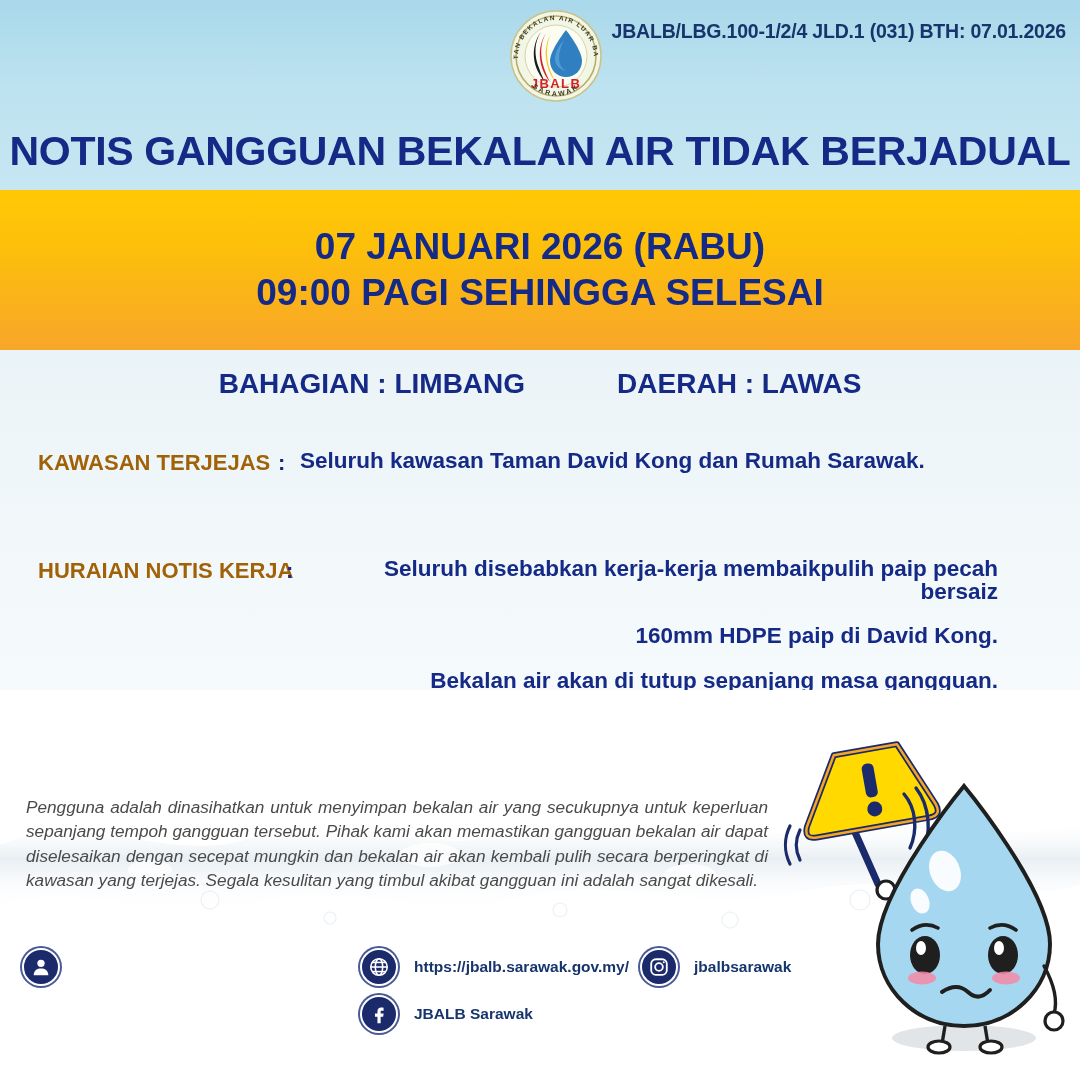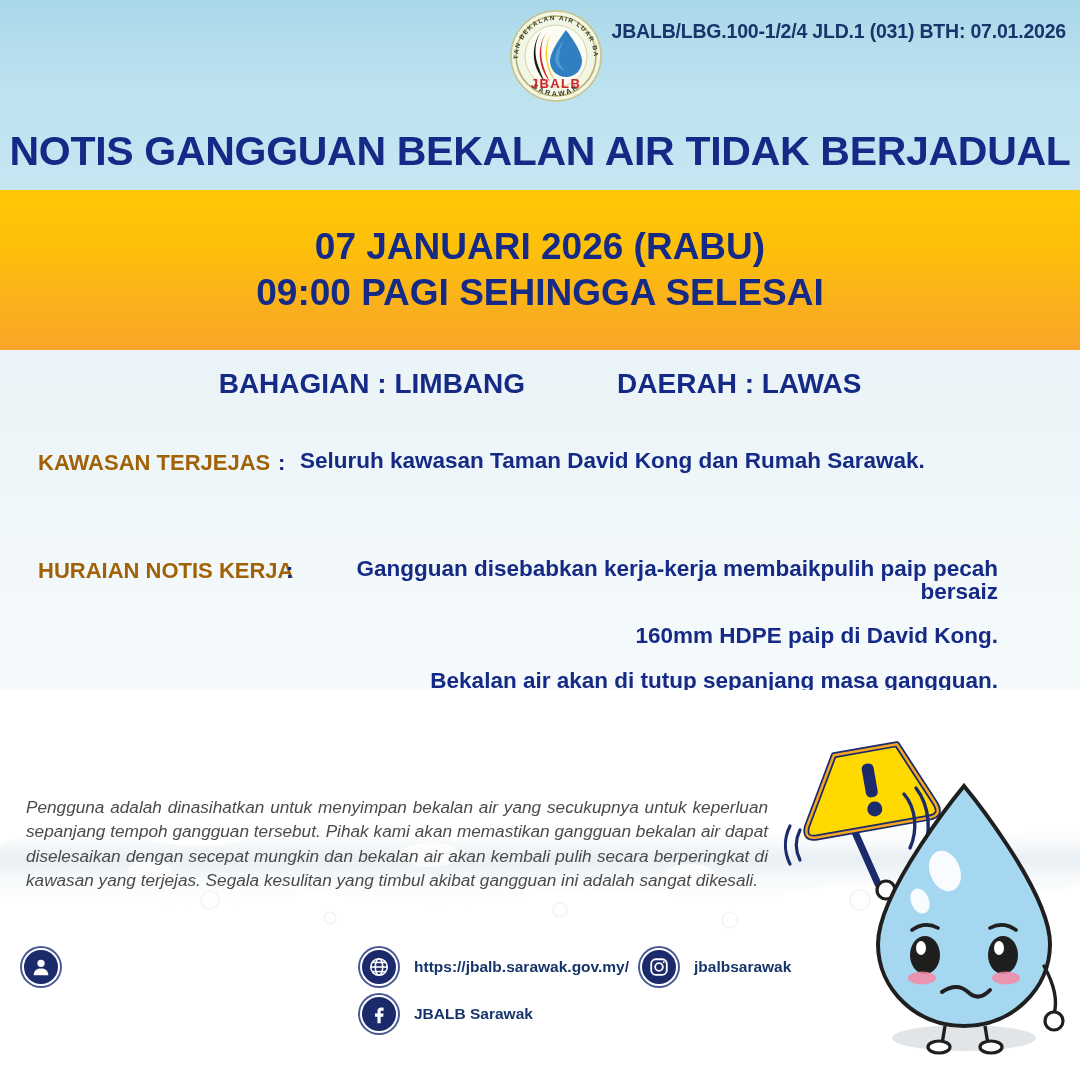--- a/index.html
+++ b/index.html
@@ -212,21 +212,21 @@
   <div class="field field-kawasan">
     <div class="field-label lbl-kawasan">KAWASAN TERJEJAS</div>
     <div class="field-colon">:</div>
     <div class="field-value">Seluruh kawasan Taman David Kong dan Rumah Sarawak.</div>
   </div>
 
   <div class="field field-huraian">
     <div class="field-label lbl-huraian">HURAIAN NOTIS KERJA</div>
     <div class="field-colon">:</div>
     <div class="field-value">
-      <span class="vline justified">Gangguan disebabkan kerja-kerja membaikpulih paip pecah bersaiz</span>
+      <span class="vline justified">Seluruh disebabkan kerja-kerja membaikpulih paip pecah bersaiz</span>
       <span class="vline">160mm HDPE paip di David Kong.</span>
       <span class="vline">Bekalan air akan di tutup sepanjang masa gangguan.</span>
     </div>
   </div>
 
   <div class="lower">
     <svg class="water-tex" viewBox="0 0 1080 200" preserveAspectRatio="none">
       <defs>
         <linearGradient id="wg" x1="0" y1="0" x2="0" y2="1">
           <stop offset="0%" stop-color="#ffffff" stop-opacity="0"></stop>

